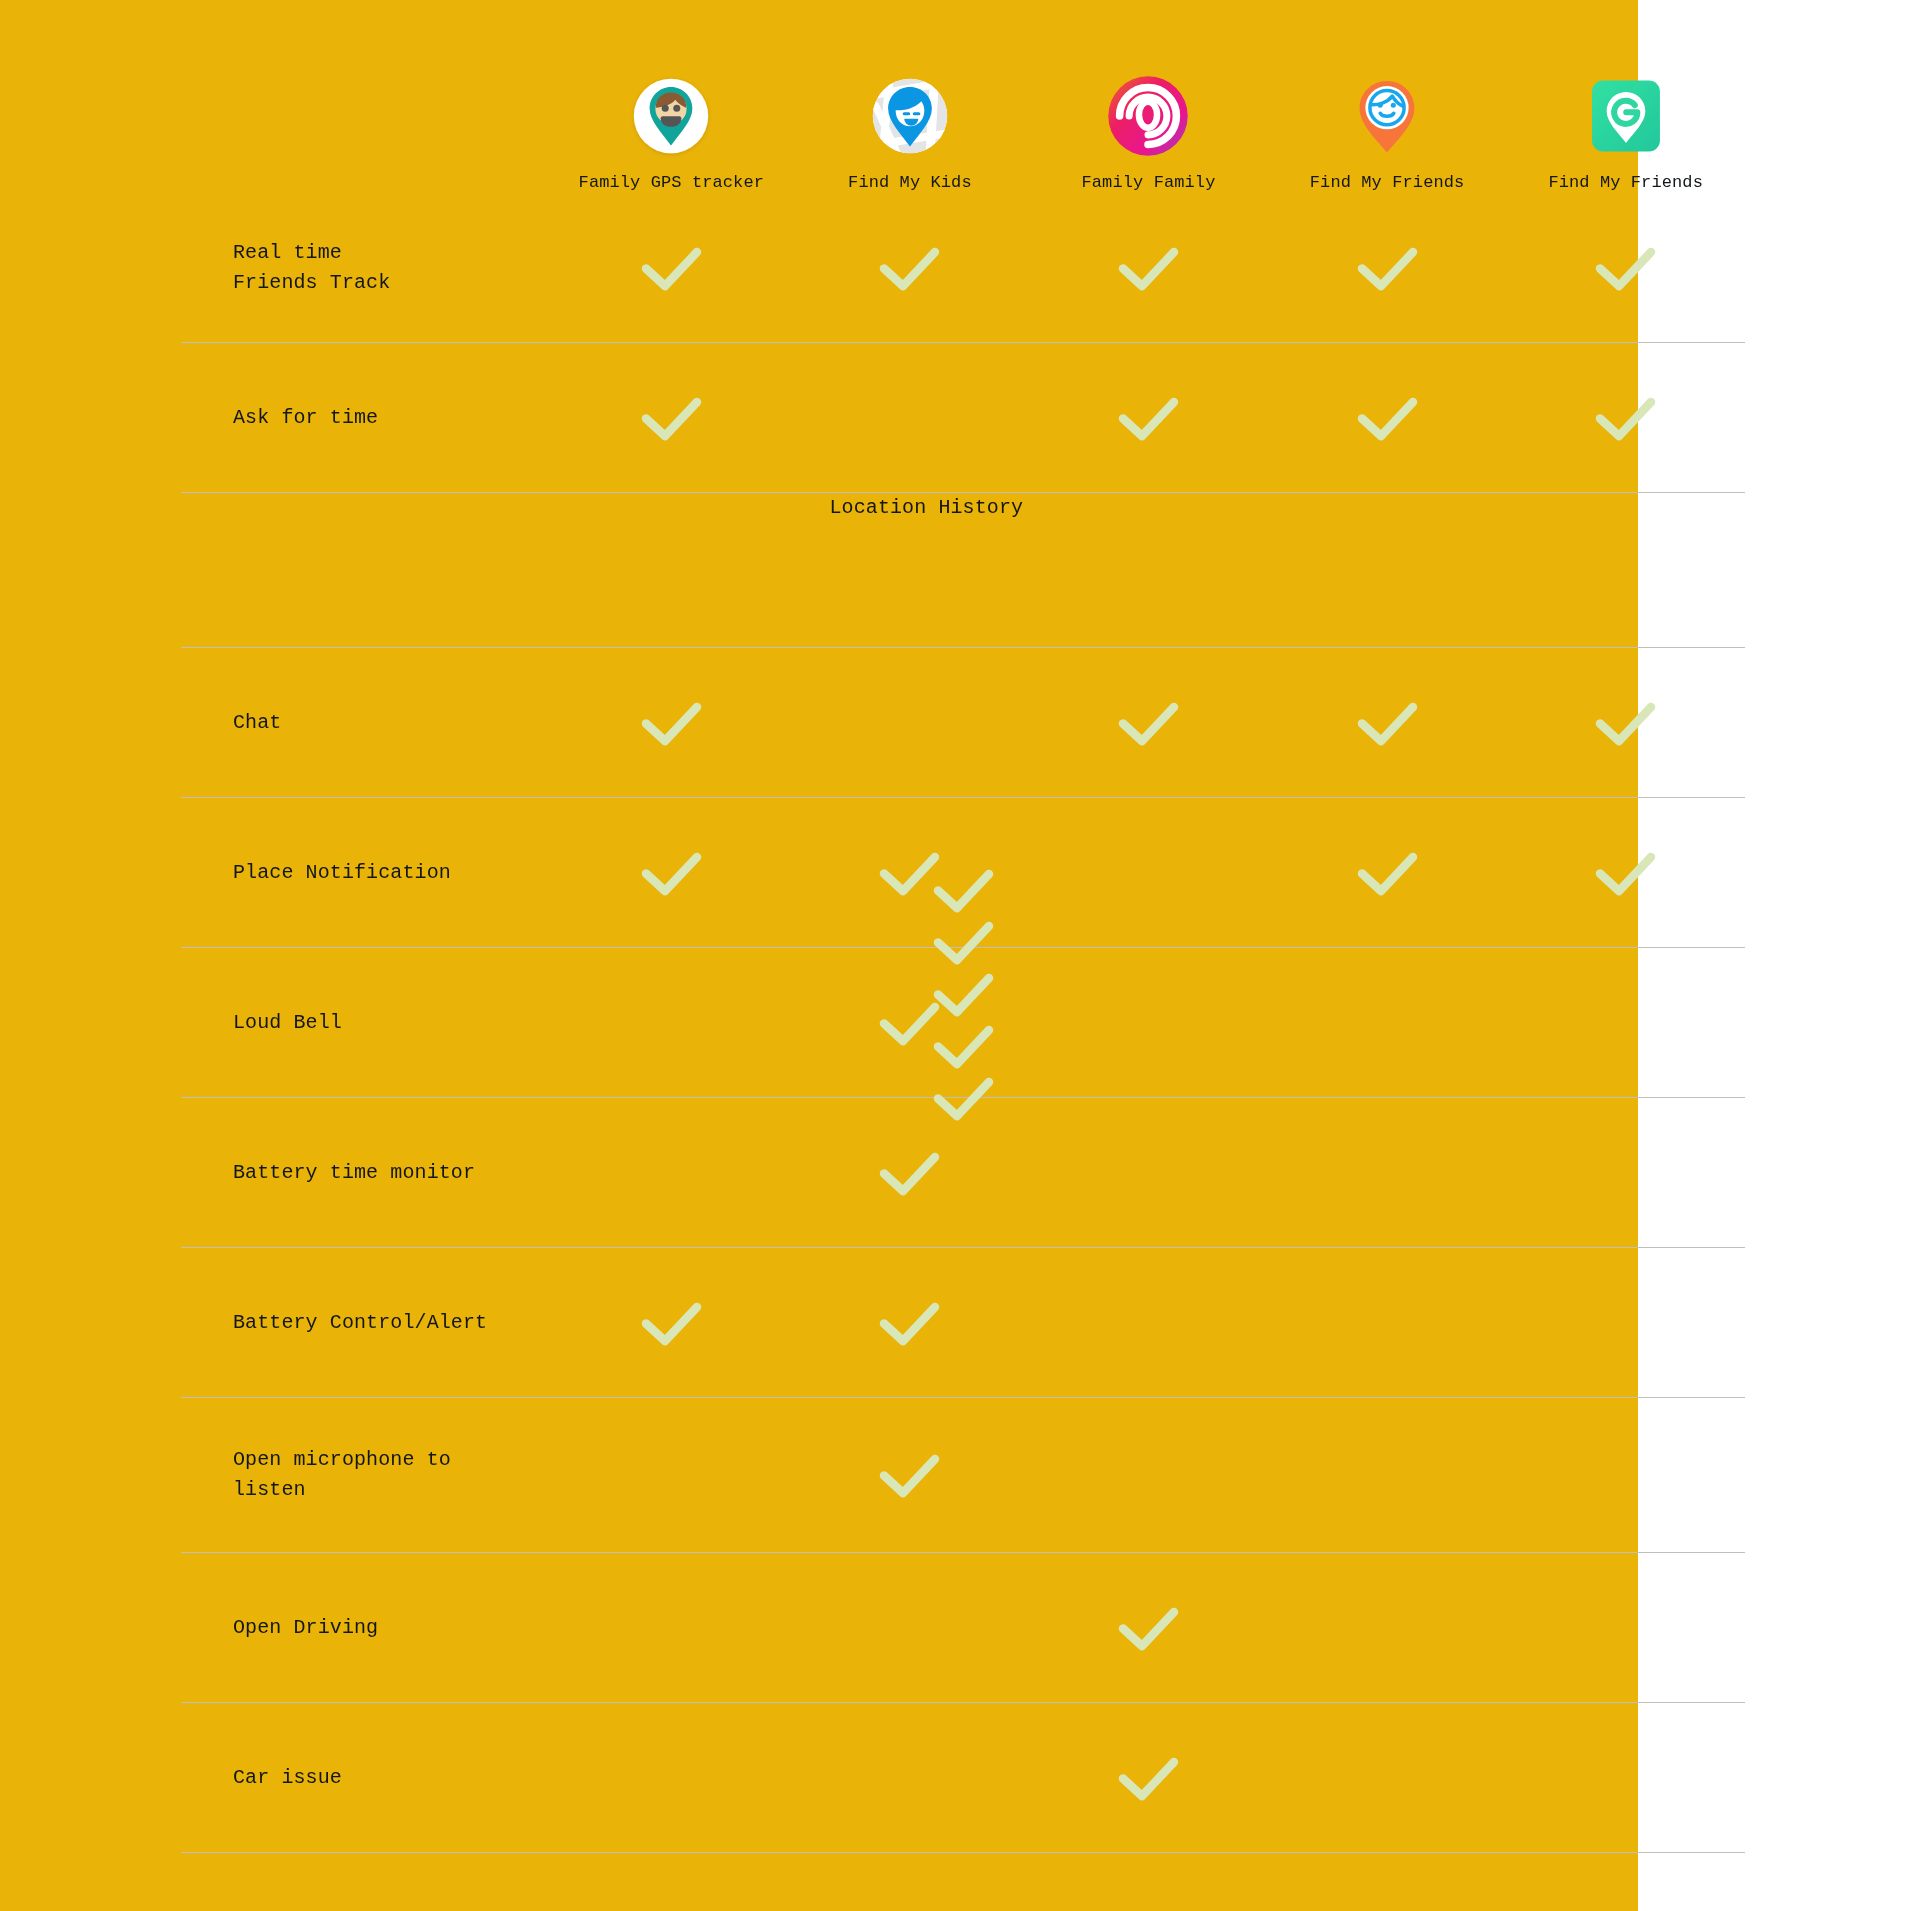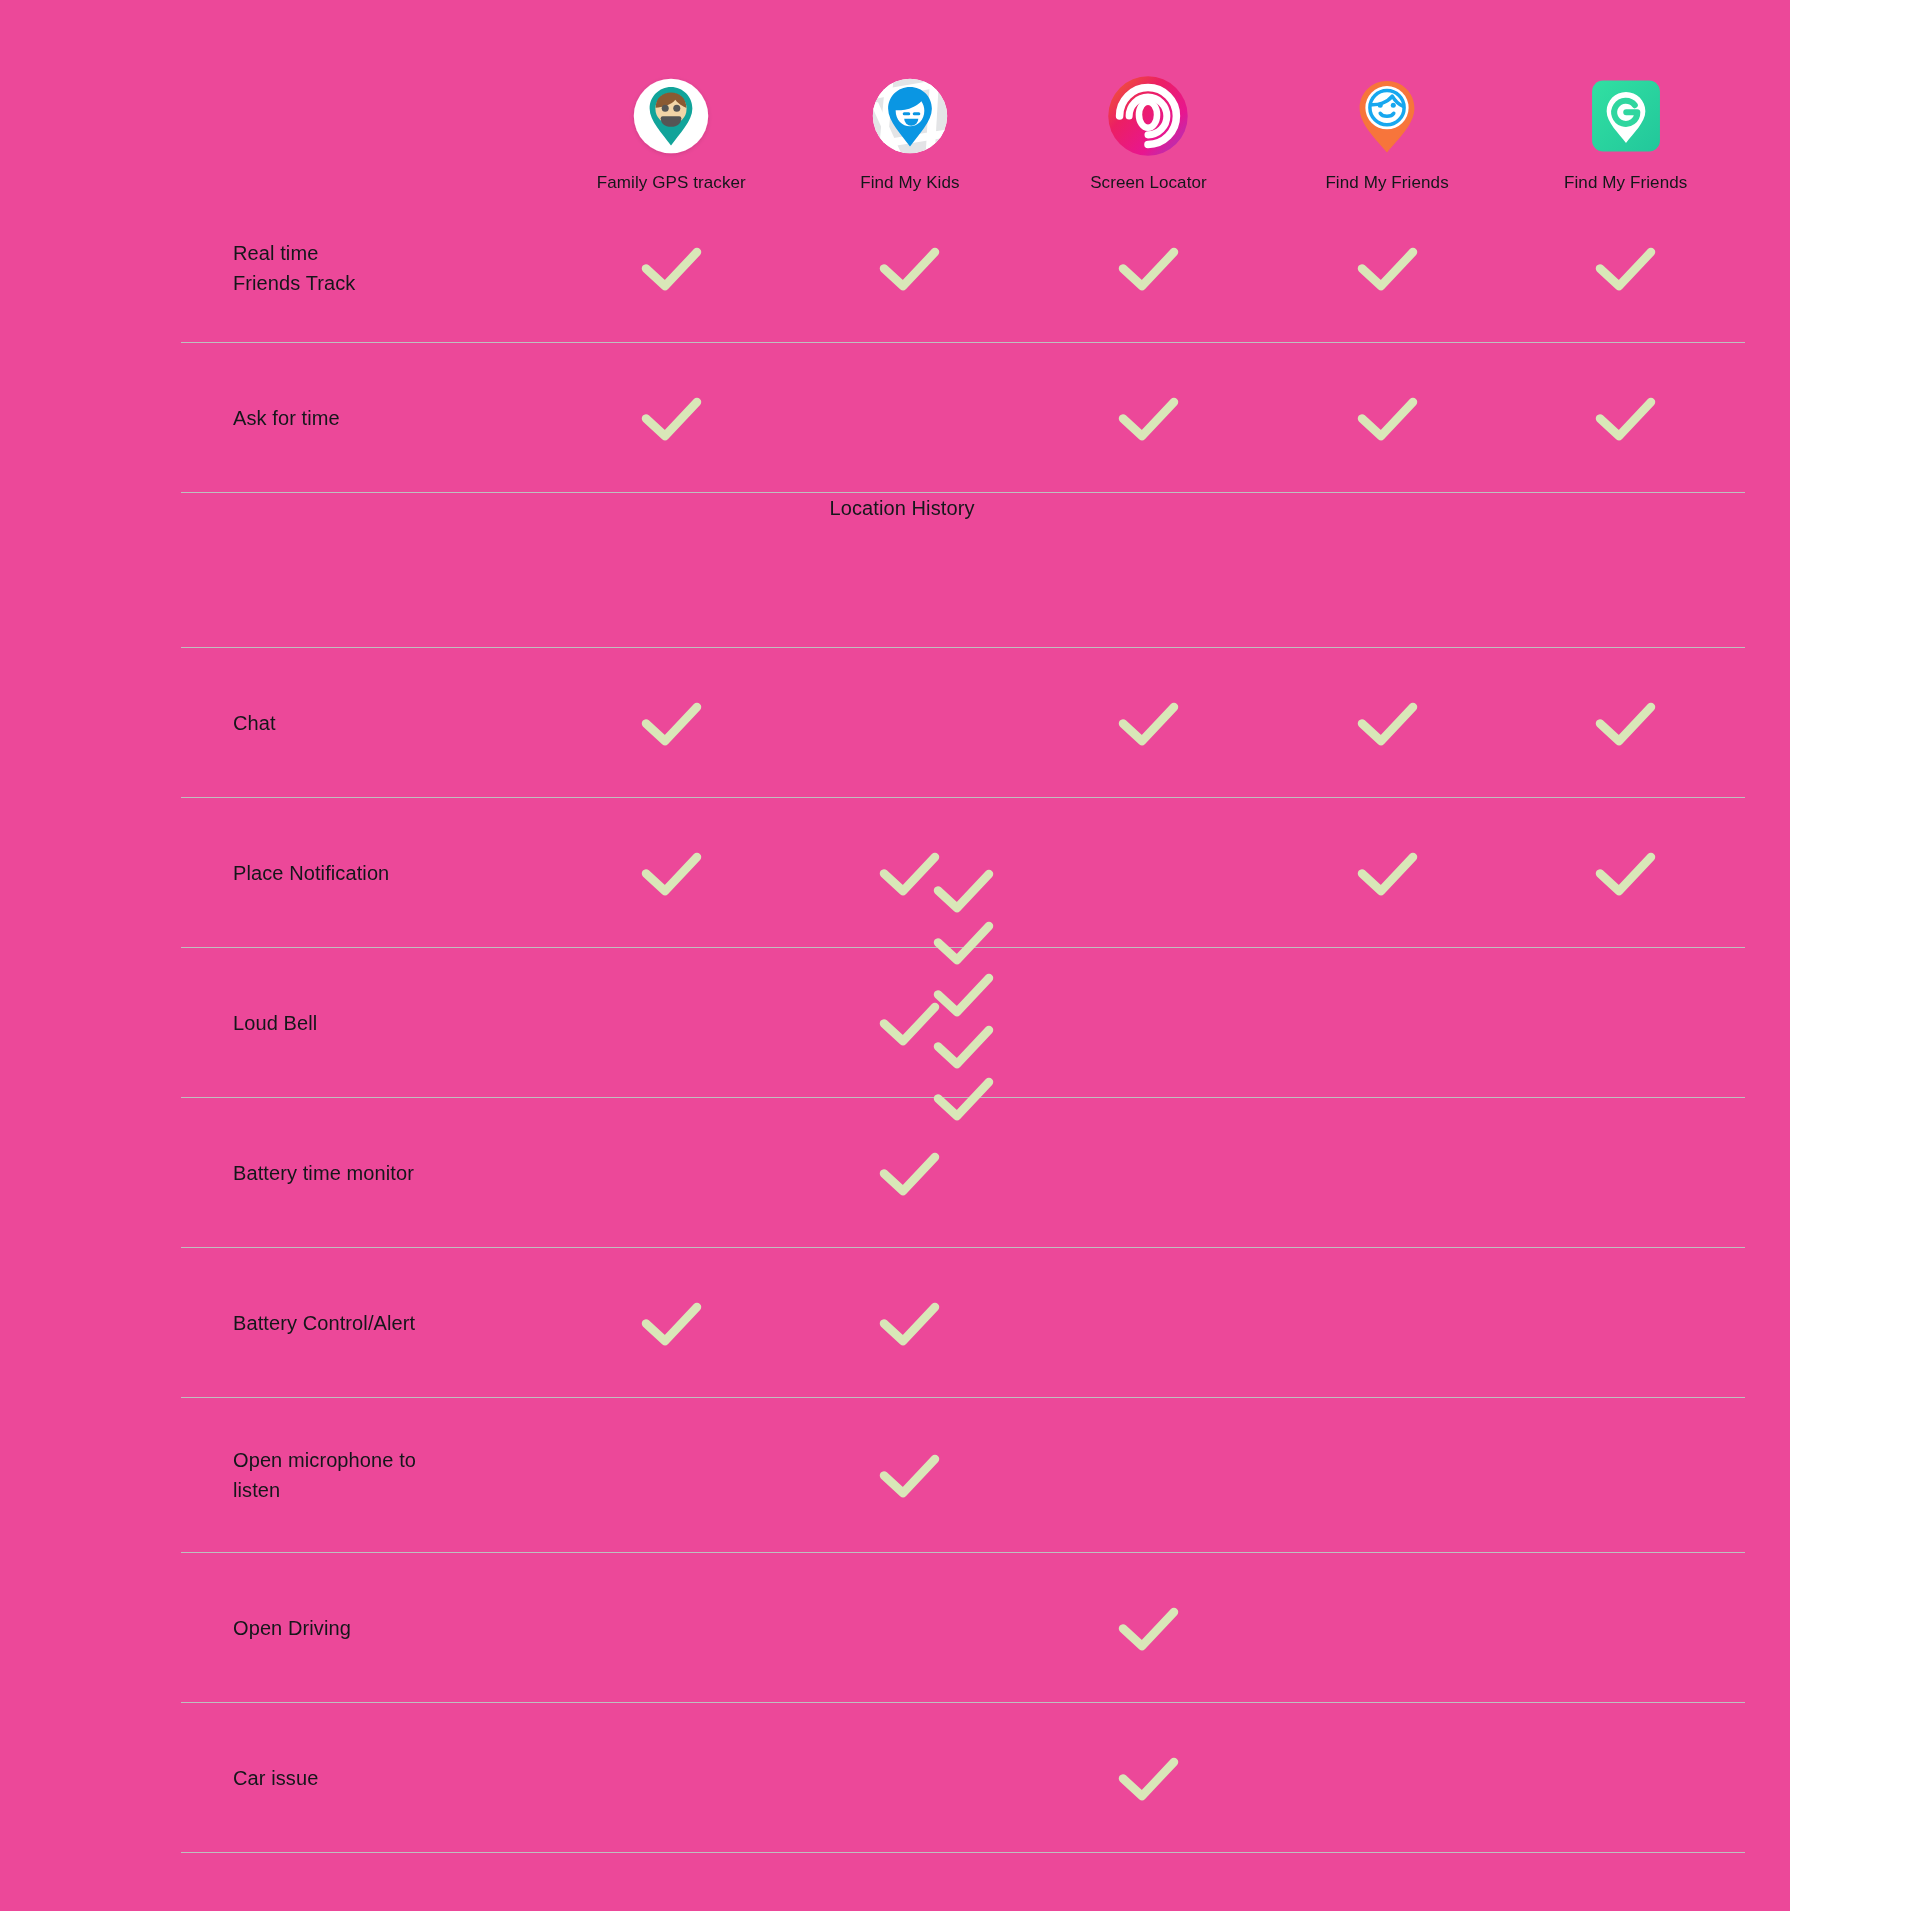--- a/index.html
+++ b/index.html
@@ -10,23 +10,24 @@
   body {
     width: 1926px;
     height: 1911px;
     font-family: "Liberation Sans", sans-serif;
     -webkit-font-smoothing: antialiased;
     overflow: hidden;
   }
 
   .page {
     position: relative;
-    width: 1790px;
+    width: 1638px;
     height: 1911px;
-    background: #ec4899;
+    background: #eab308;
+    font-family: Liberation Mono, monospace;
   }
 
   
   .cmp-table {
     position: absolute;
     left: 181px;
     top: 30px;
     width: 1564px;
   }
 
@@ -172,21 +173,21 @@
               </linearGradient>
             </defs>
             <circle cx="87.5" cy="87.5" r="79" fill="url(#flgrad)"></circle>
             <g fill="none" stroke="#ffffff" stroke-linecap="round">
               <path d="M31 87.5 a56.5 56.5 0 1 1 113 0 a56.5 56.5 0 0 1 -56.5 56.5" stroke-width="15"></path>
               <path d="M50 87.5 a37.5 37.5 0 1 1 75 0 a37.5 37.5 0 0 1 -37.5 37.5" stroke-width="14"></path>
               <ellipse cx="87.5" cy="85" rx="18" ry="26" stroke-width="13"></ellipse>
             </g>
           </svg>
         </div>
-        <div class="app-name">Screen Locator</div>
+        <div class="app-name">Family Family</div>
       </div>
 
       <div class="app-col">
         <div class="app-icon-wrap">
           <svg width="88" height="88" viewBox="0 0 175 175">
             <path d="M87.5 18 C57 18 33 42 33 72 C33 104 66 134 87.5 160 C109 134 142 104 142 72 C142 42 118 18 87.5 18 Z" fill="#f7753b"></path>
             <circle cx="87.5" cy="71" r="43" fill="#ffffff"></circle>
             <g fill="none" stroke="#17a7ef" stroke-width="7" stroke-linecap="round" stroke-linejoin="round">
               <circle cx="87.5" cy="71" r="34"></circle>
               <path d="M55 65 C70 66 88 61 98 48 C104 58 110 64 119 68"></path>

